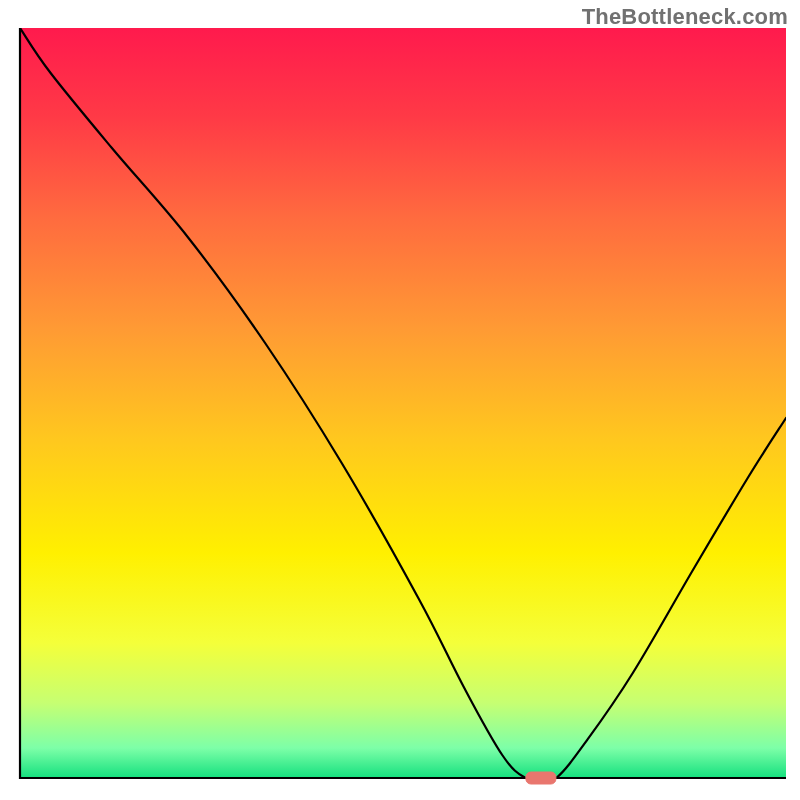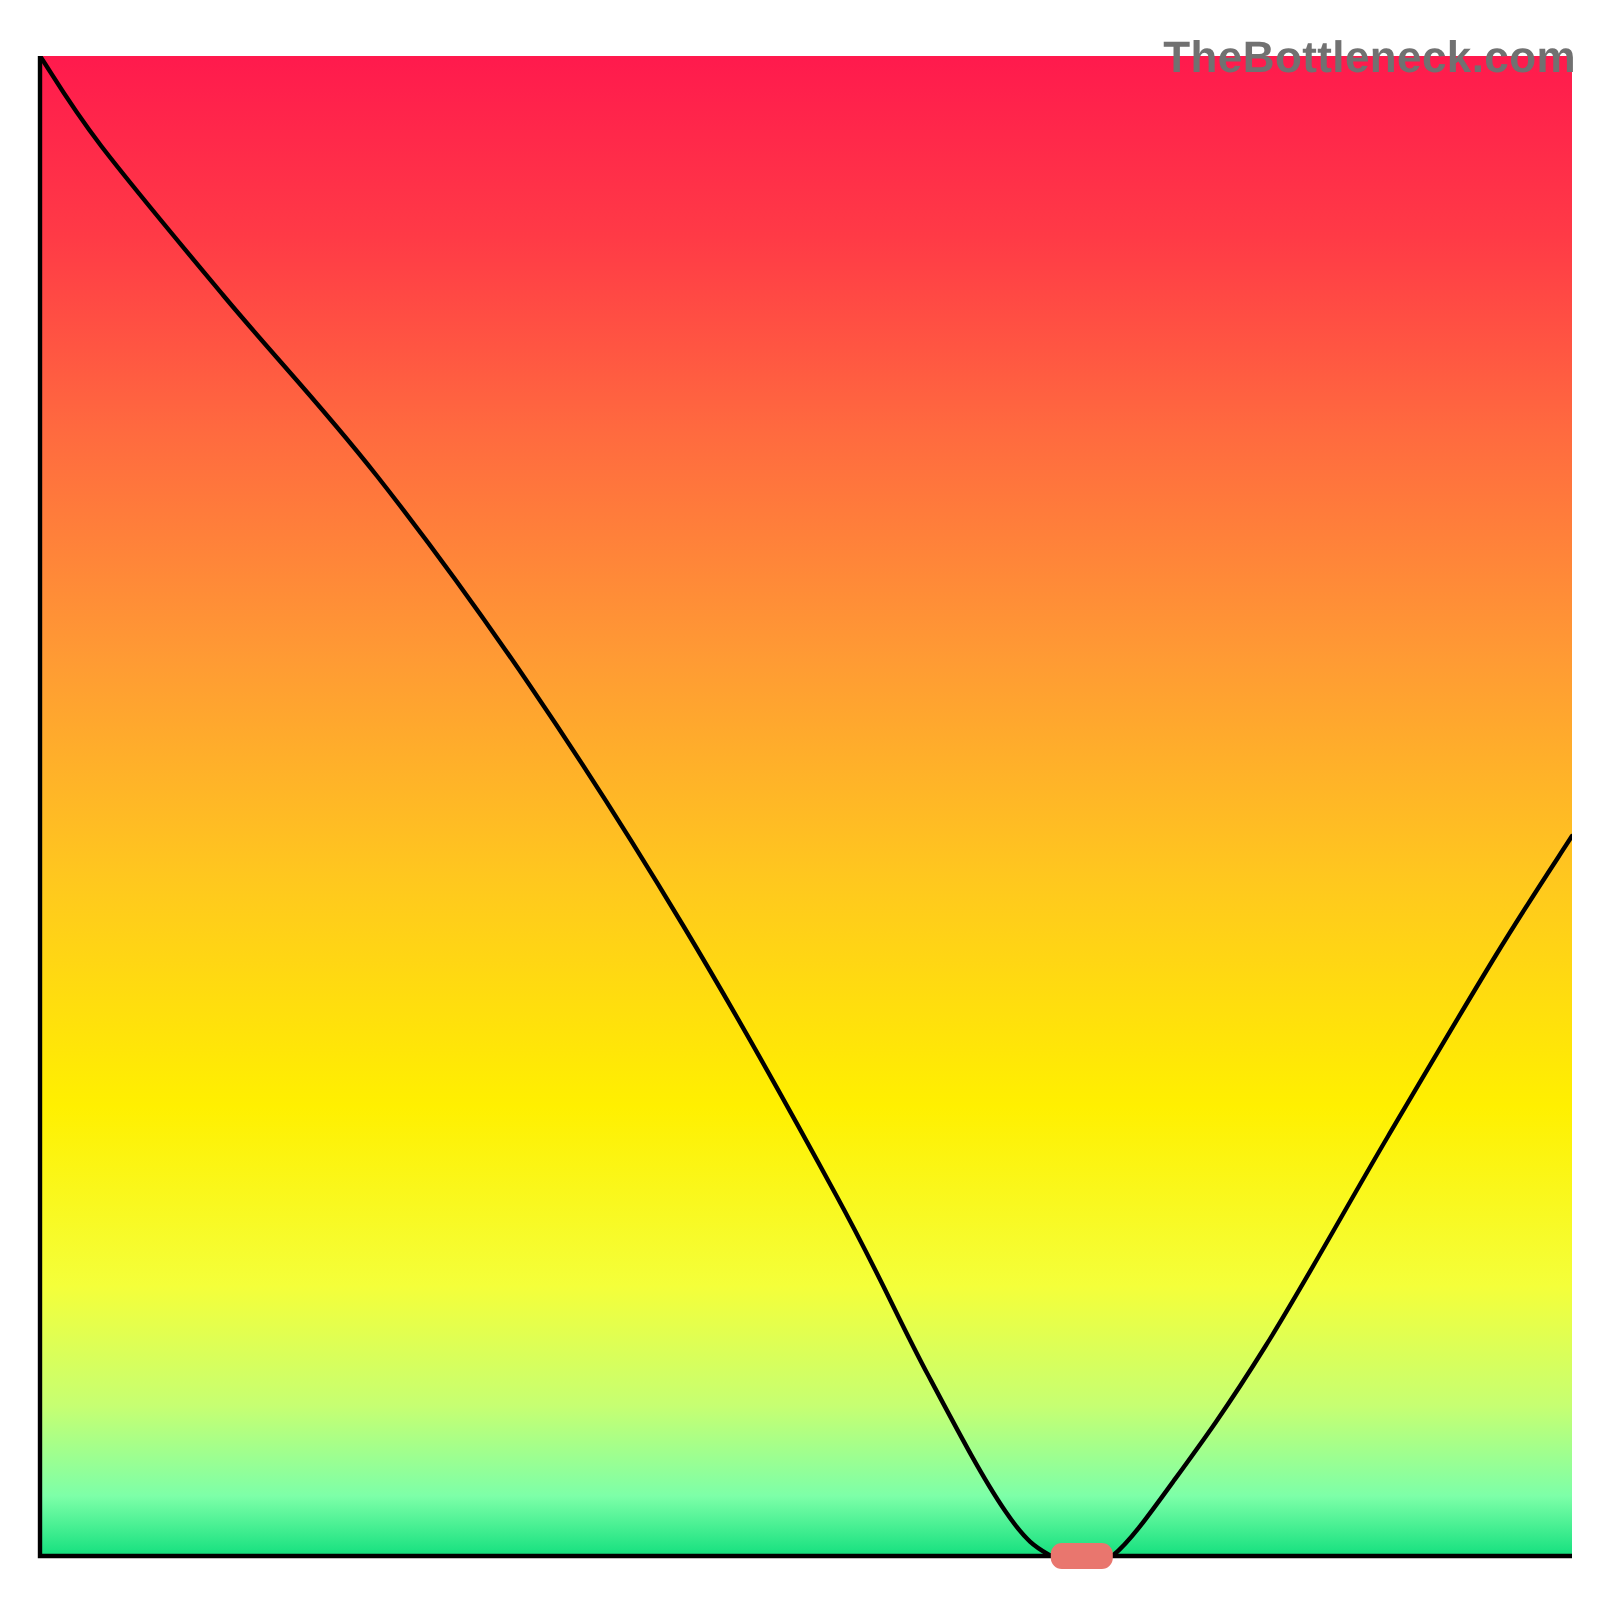--- a/index.html
+++ b/index.html
@@ -11,21 +11,21 @@
     background: #ffffff;
     font-family: Arial, Helvetica, sans-serif;
   }
   .stage {
     position: relative;
     width: 800px;
     height: 800px;
   }
   .watermark {
     position: absolute;
-    top: 16px;
+    top: 4px;
     right: 12px;
     font-size: 22px;
     font-weight: 600;
     color: #717171;
     letter-spacing: 0.2px;
     z-index: 10;
   }
   svg.plot {
     position: absolute;
     left: 0;

